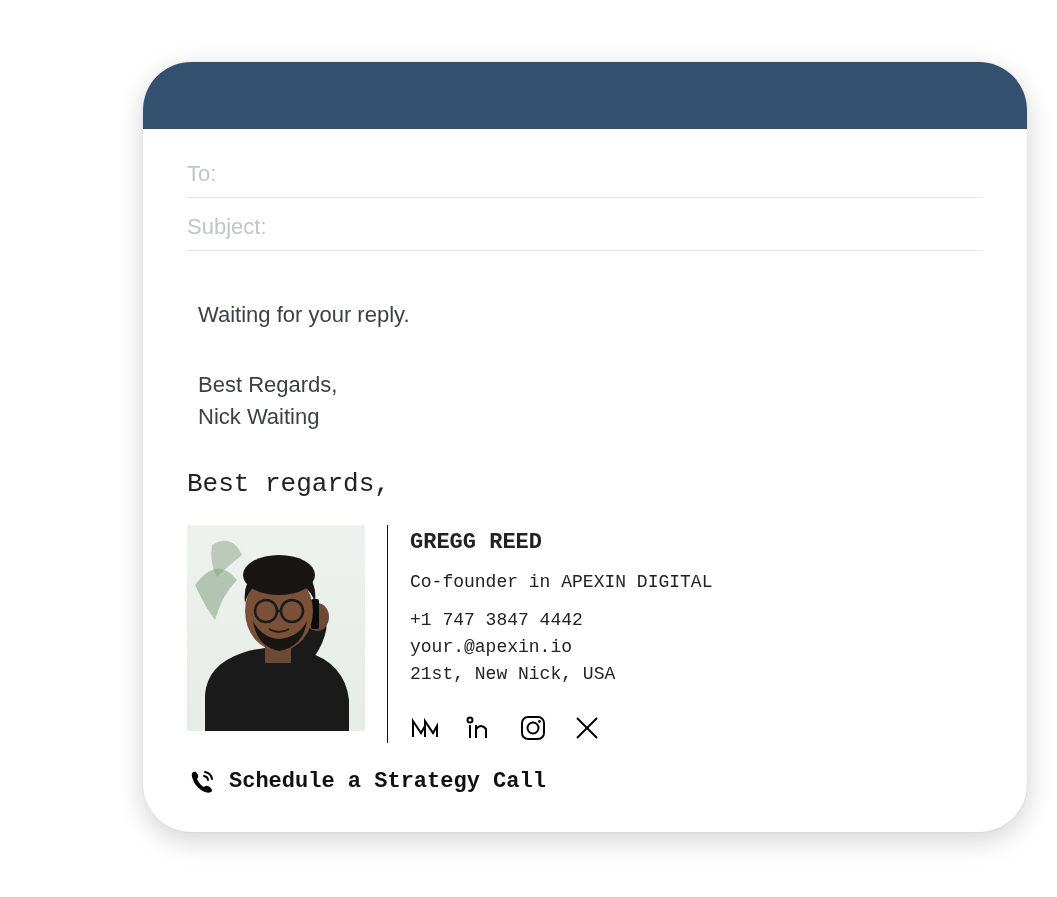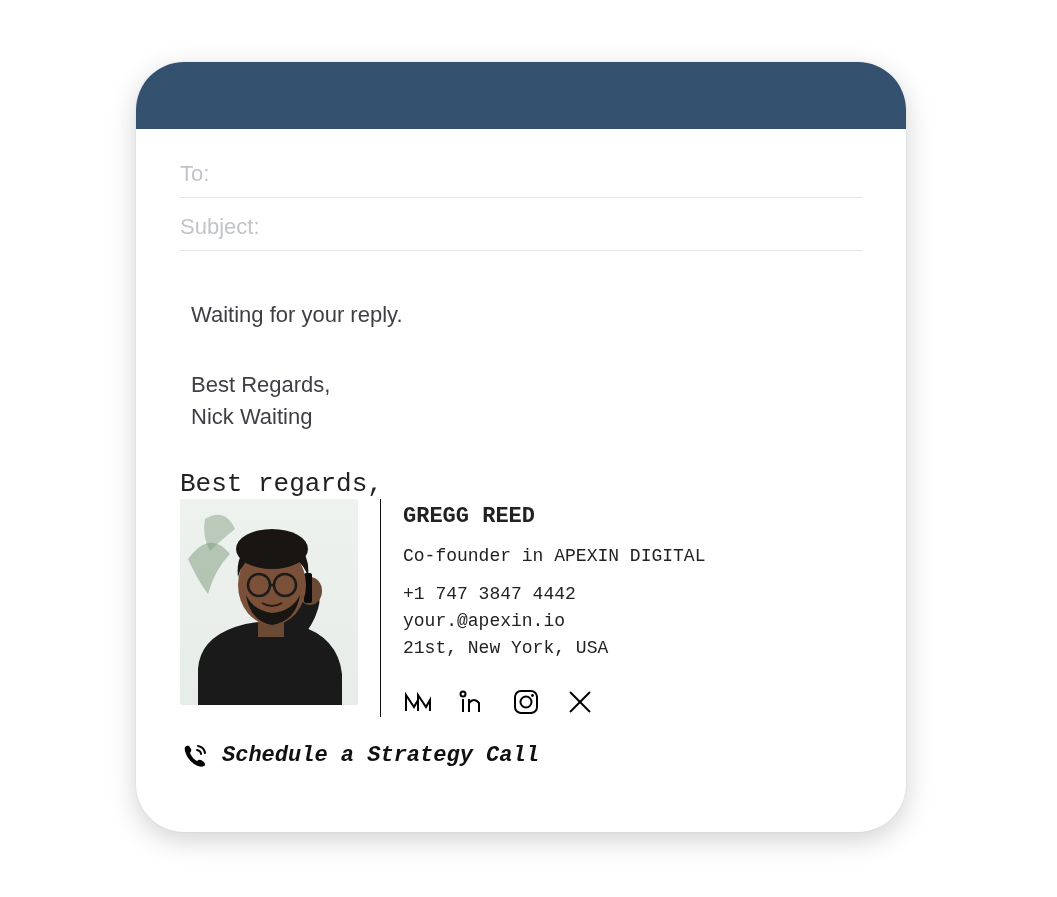--- a/index.html
+++ b/index.html
@@ -10,23 +10,23 @@
     background: #ffffff;
     font-family: Arial, Helvetica, sans-serif;
   }
   .stage {
     width: 1057px;
     height: 897px;
     position: relative;
   }
   .card {
     position: absolute;
-    left: 136px;
+    left: 143px;
     top: 62px;
-    width: 770px;
+    width: 884px;
     height: 770px;
     border-radius: 48px;
     background: #ffffff;
     box-shadow: 0 8px 28px rgba(0,0,0,0.18), 0 0 2px rgba(0,0,0,0.08);
     overflow: hidden;
   }
   .card-header {
     width: 100%;
     height: 67px;
     background: #33506f;
@@ -61,20 +61,21 @@
   }
   .sig-greet {
     font-family: "Courier New", Courier, monospace;
     font-size: 26px;
     color: #222;
   }
 
   .sig-grid {
     display: flex;
     align-items: stretch;
+    margin-top: 26px;
   }
   .avatar {
     width: 178px;
     height: 206px;
     flex: 0 0 178px;
     border-radius: 2px;
     overflow: hidden;
     position: relative;
   }
   .avatar svg { display:block; }
@@ -118,21 +119,20 @@
     gap: 14px;
     margin-top: 26px;
     margin-left: 2px;
   }
   .cta-icon { width:26px; height:26px; }
   .cta-text {
     font-family: "Courier New", Courier, monospace;
     font-weight: bold;
     font-size: 22px;
     color: #111;
-    font-style: italic;
   }
 </style>
 </head>
 <body>
 
 <div class="stage">
   <div class="card">
 
     <div class="card-header"></div>
 
@@ -194,21 +194,21 @@
           </svg>
         </div>
 
         <div class="vline"></div>
 
         <div class="sig-info">
           <div class="sig-name">GREGG REED</div>
           <div class="sig-role">Co-founder  in APEXIN DIGITAL</div>
           <div class="sig-contact">+1 747 3847 4442</div>
           <div class="sig-contact">your.@apexin.io</div>
-          <div class="sig-contact">21st, New York, USA</div>
+          <div class="sig-contact">21st, New Nick, USA</div>
 
           <div class="socials">
             <span class="soc-icon">
               <svg viewBox="0 0 30 30" width="30" height="30">
                 <polyline points="3,24 3,8 11,20 15,13 15,24"></polyline>
                 <polyline points="15,24 15,8 23,20 27,13 27,24"></polyline>
               </svg>
             </span>
             <span class="soc-icon">
               <svg viewBox="0 0 30 30" width="30" height="30">

